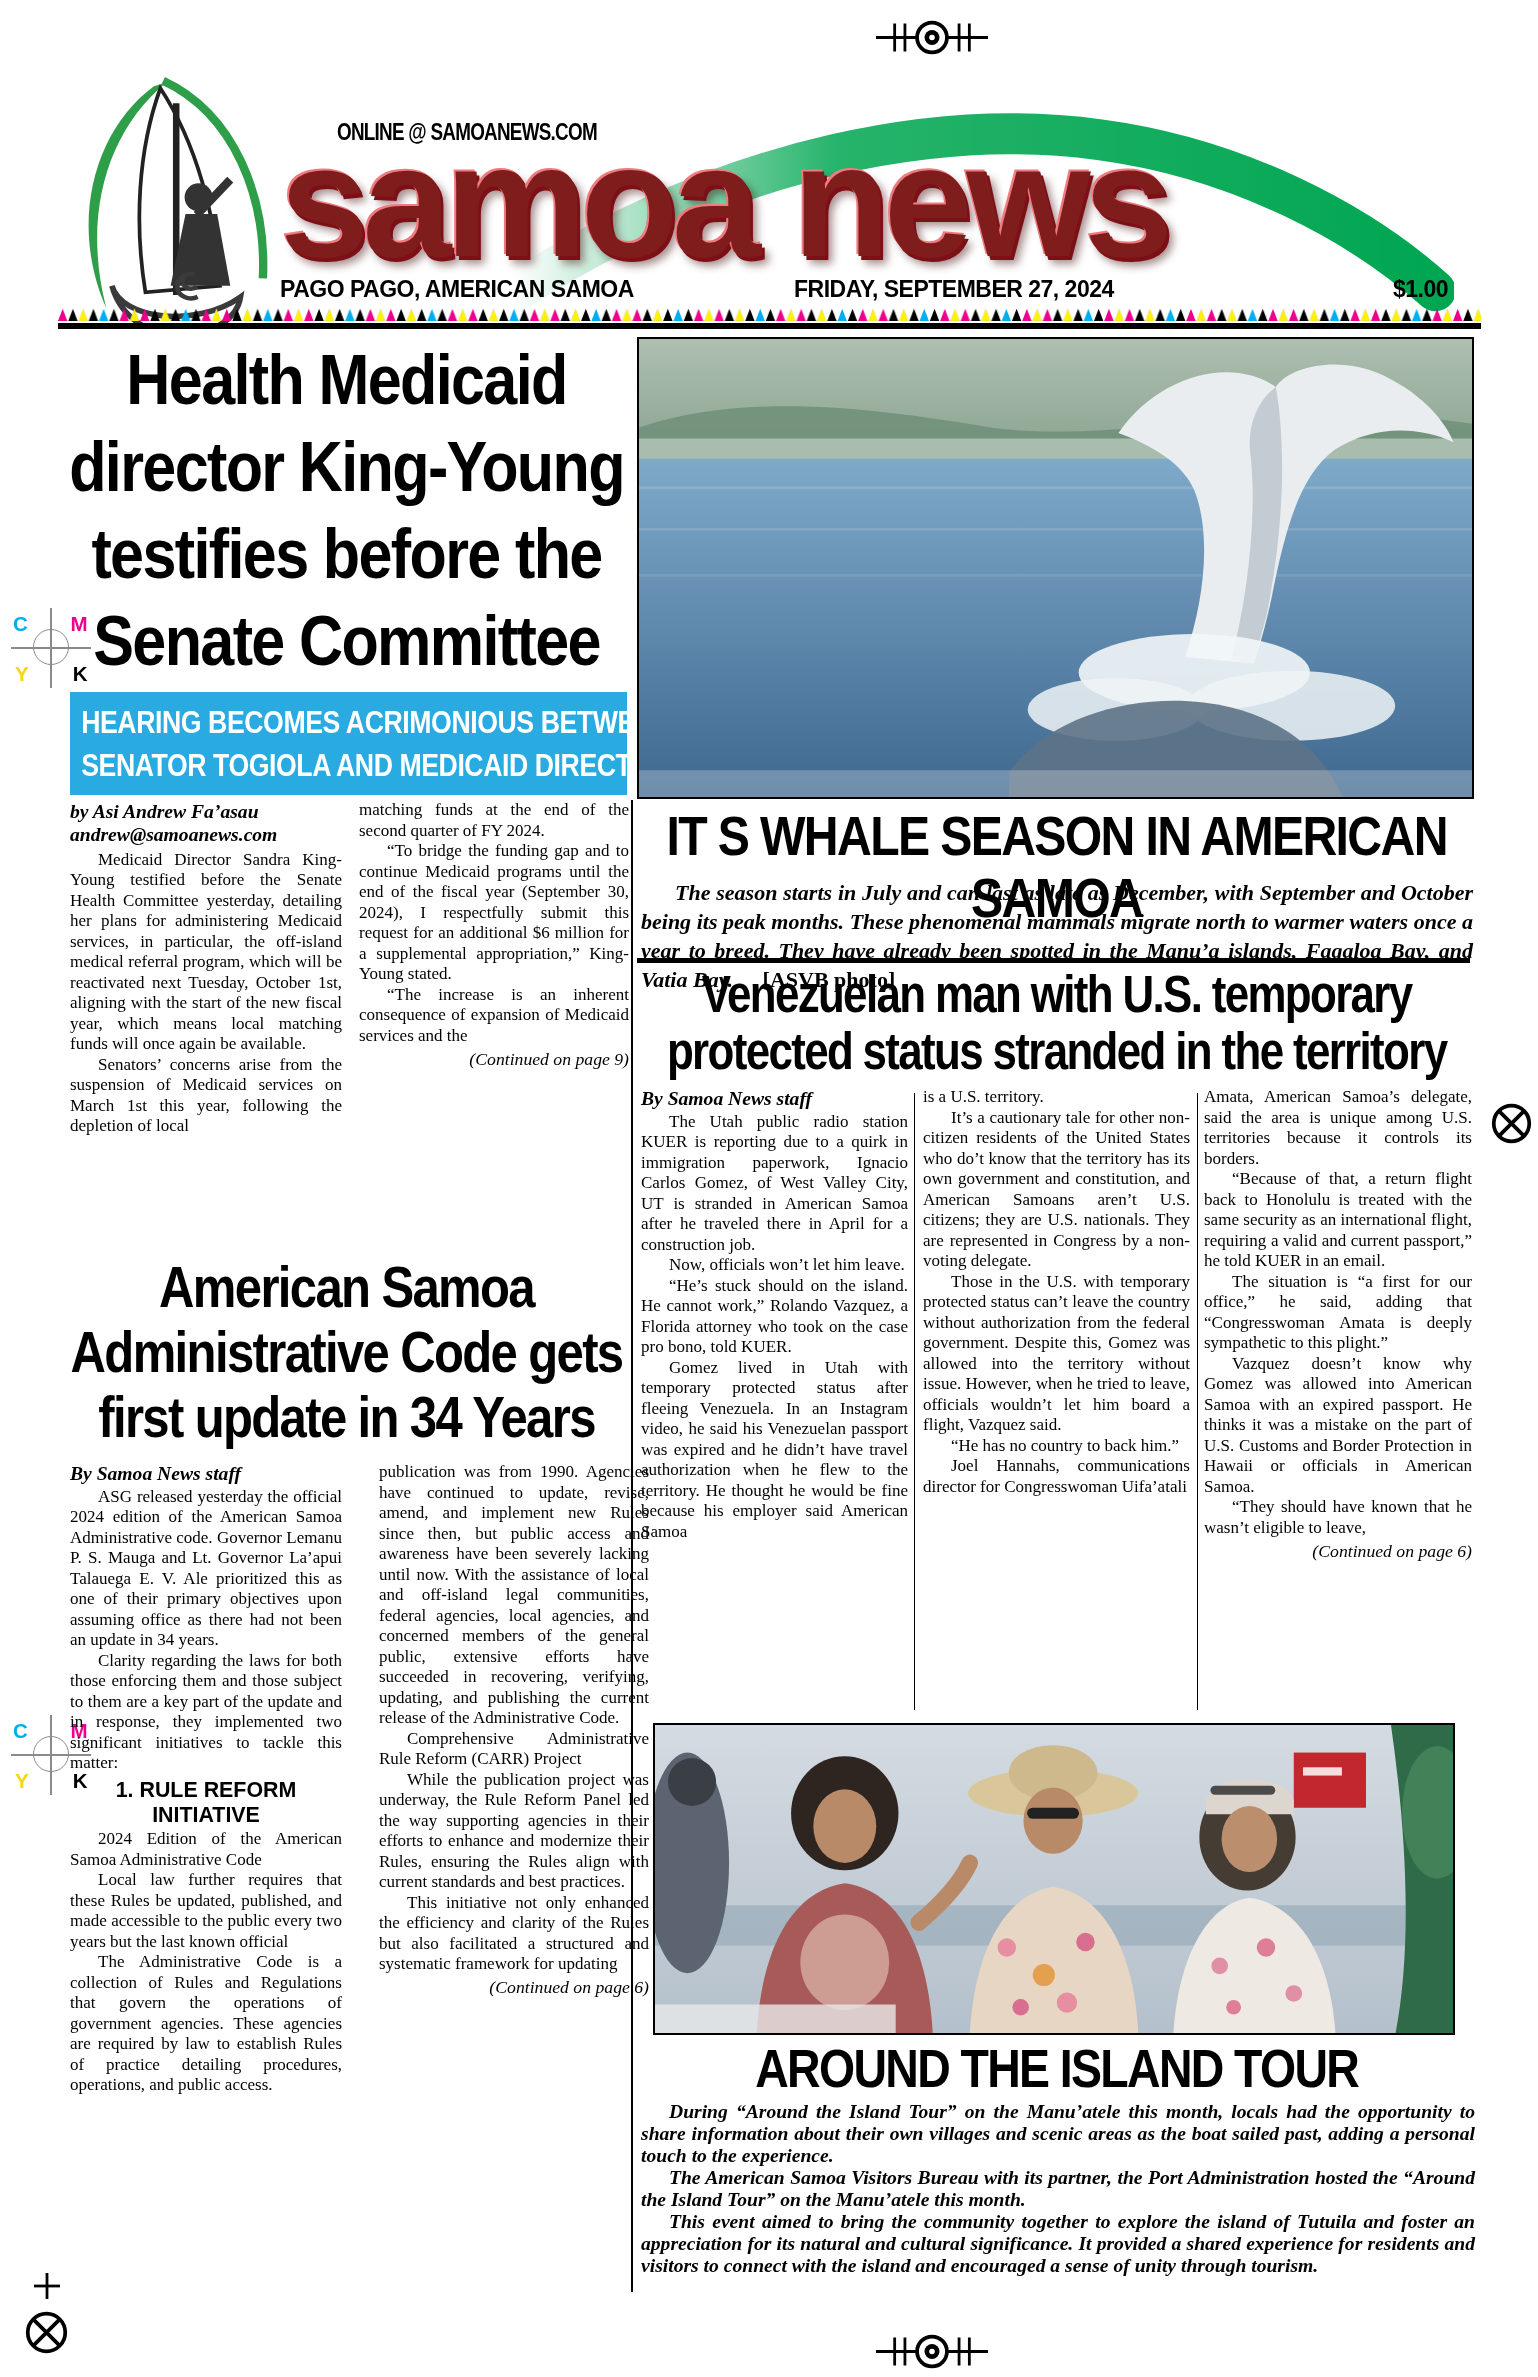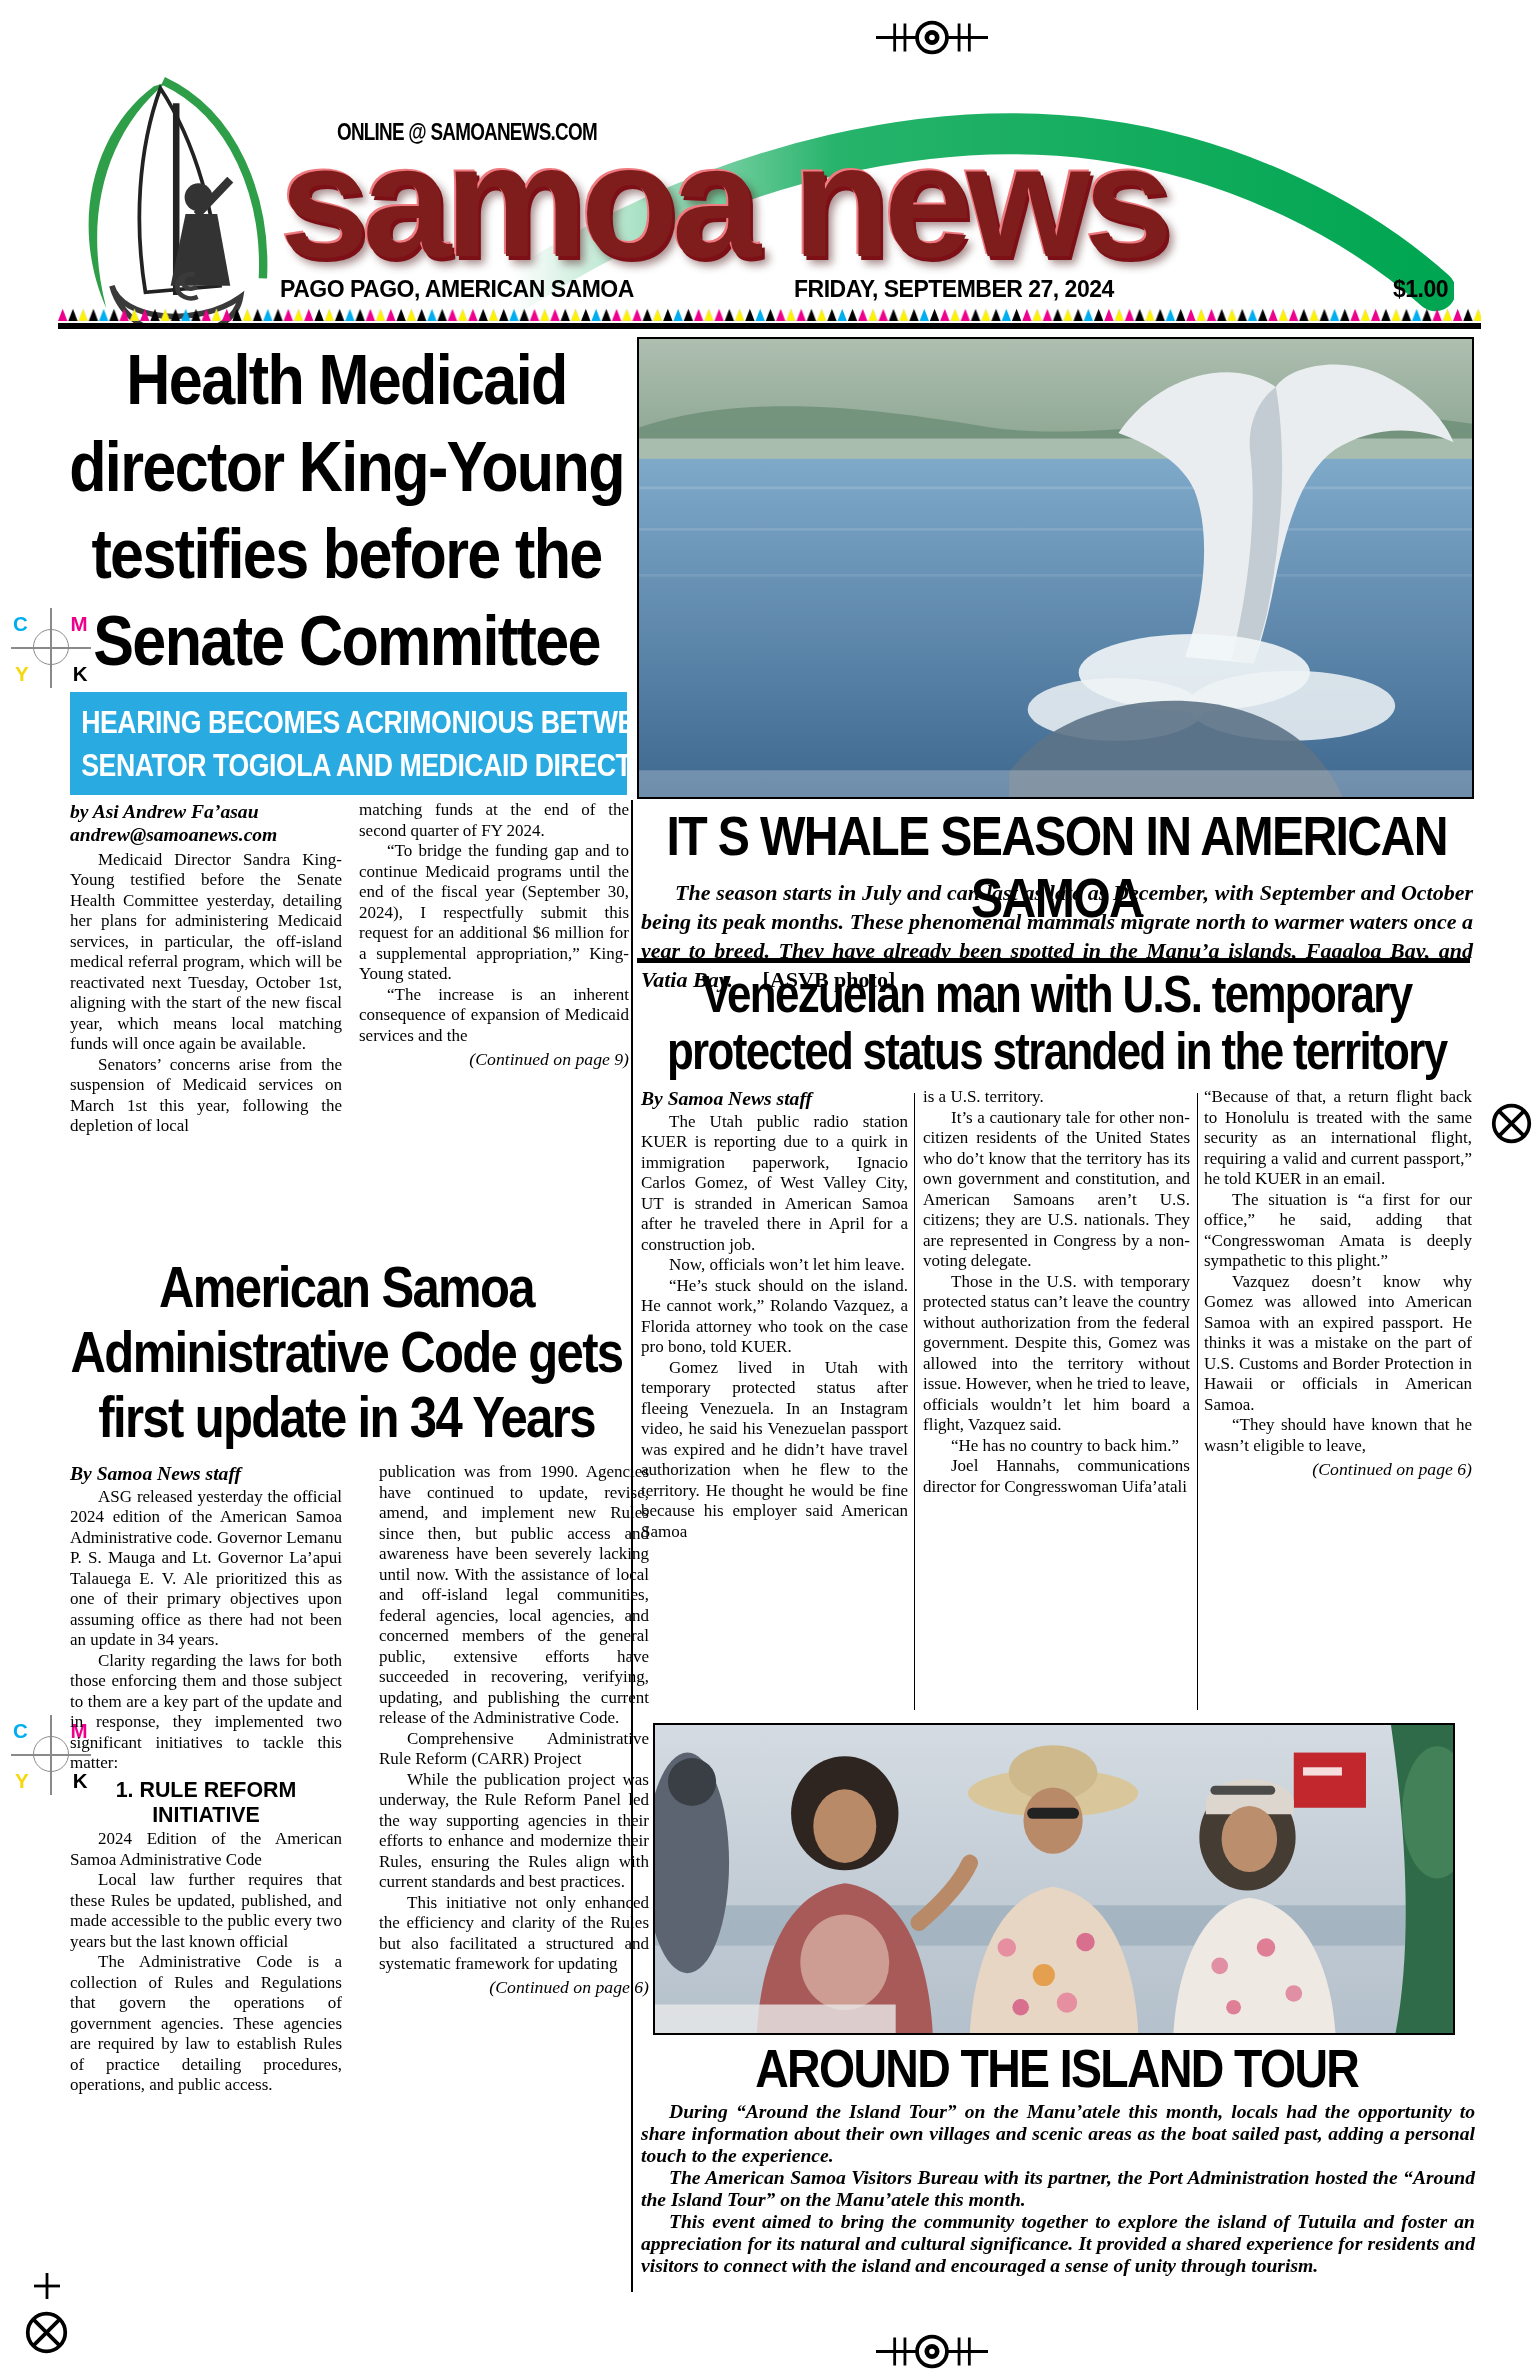--- a/index.html
+++ b/index.html
@@ -260,20 +260,21 @@
     <div class="body-col cont-first">
         <p>is a U.S. territory.</p>
         <p>It’s a cautionary tale for other non-citizen residents of the United States who do’t know that the territory has its own government and constitution, and American Samoans aren’t U.S. citizens; they are U.S. nationals. They are represented in Congress by a non-voting delegate.</p>
         <p>Those in the U.S. with temporary protected status can’t leave the country without authorization from the federal government. Despite this, Gomez was allowed into the territory without issue. However, when he tried to leave, officials wouldn’t let him board a flight, Vazquez said.</p>
         <p>“He has no country to back him.”</p>
         <p>Joel Hannahs, communications director for Congresswoman Uifa’atali</p>
       </div>
   </div>
   <div class="abs" style="left:1204px; top:1087px; width:268px;">
     <div class="body-col cont-first">
+        <p>Amata, American Samoa’s delegate, said the area is unique among U.S. territories because it controls its borders.</p>
         <p>“Because of that, a return flight back to Honolulu is treated with the same security as an international flight, requiring a valid and current passport,” he told KUER in an email.</p>
         <p>The situation is “a first for our office,” he said, adding that “Congresswoman Amata is deeply sympathetic to this plight.”</p>
         <p>Vazquez doesn’t know why Gomez was allowed into American Samoa with an expired passport. He thinks it was a mistake on the part of U.S. Customs and Border Protection in Hawaii or officials in American Samoa.</p>
         <p>“They should have known that he wasn’t eligible to leave,</p>
       </div>
     <div class="continued">(Continued on page 6)</div>
   </div>
   <div class="abs vrule" style="left:914px; top:1093px; height:617px; width:0.9px;"></div>
   <div class="abs vrule" style="left:1197px; top:1093px; height:617px; width:0.9px;"></div>
 

